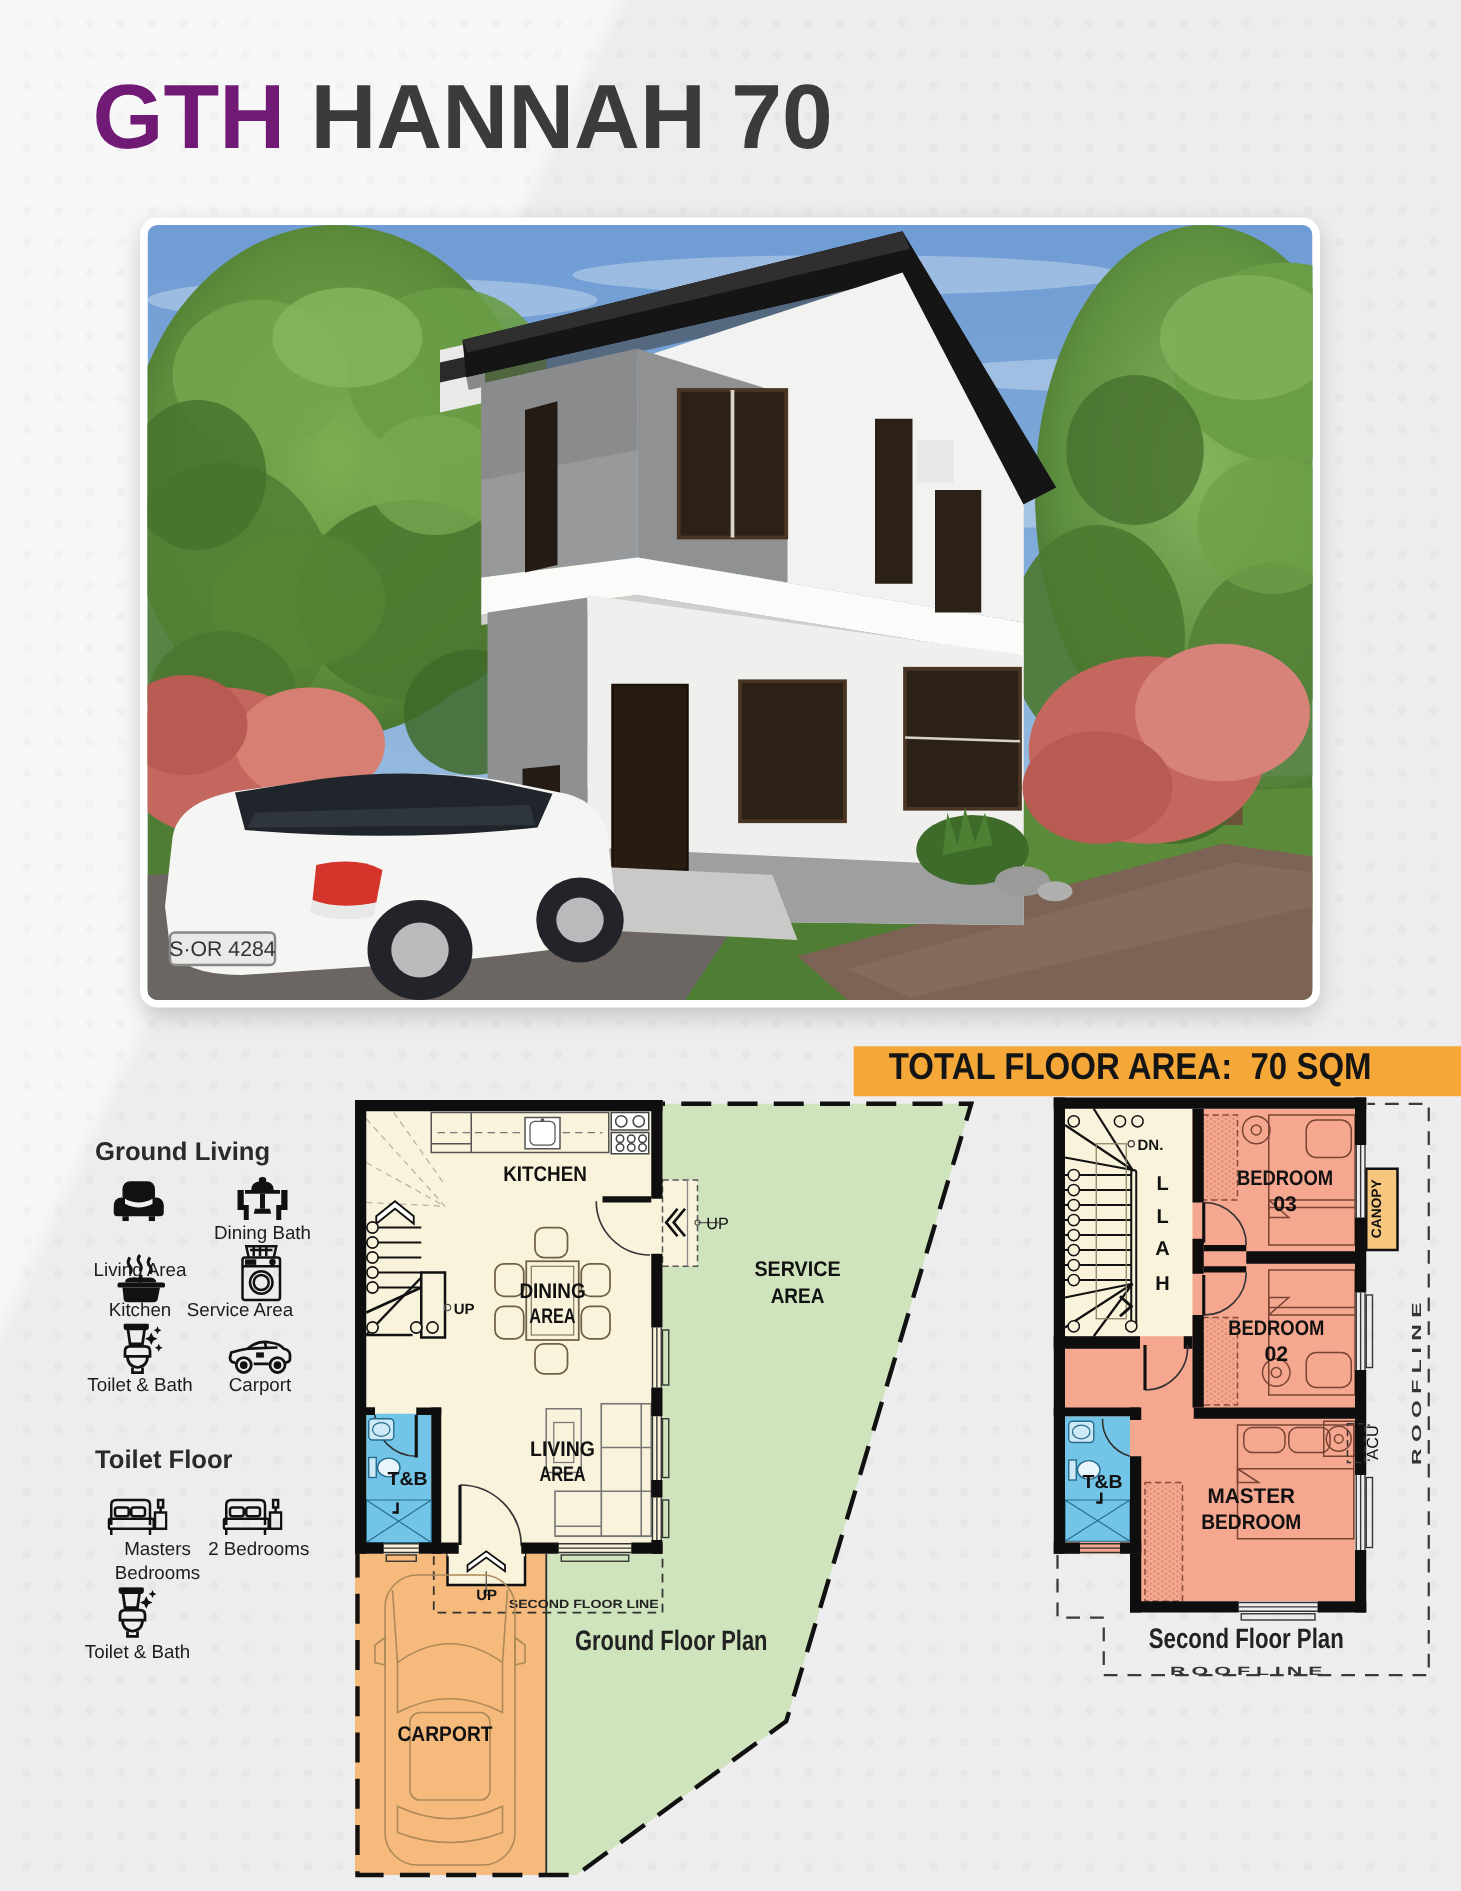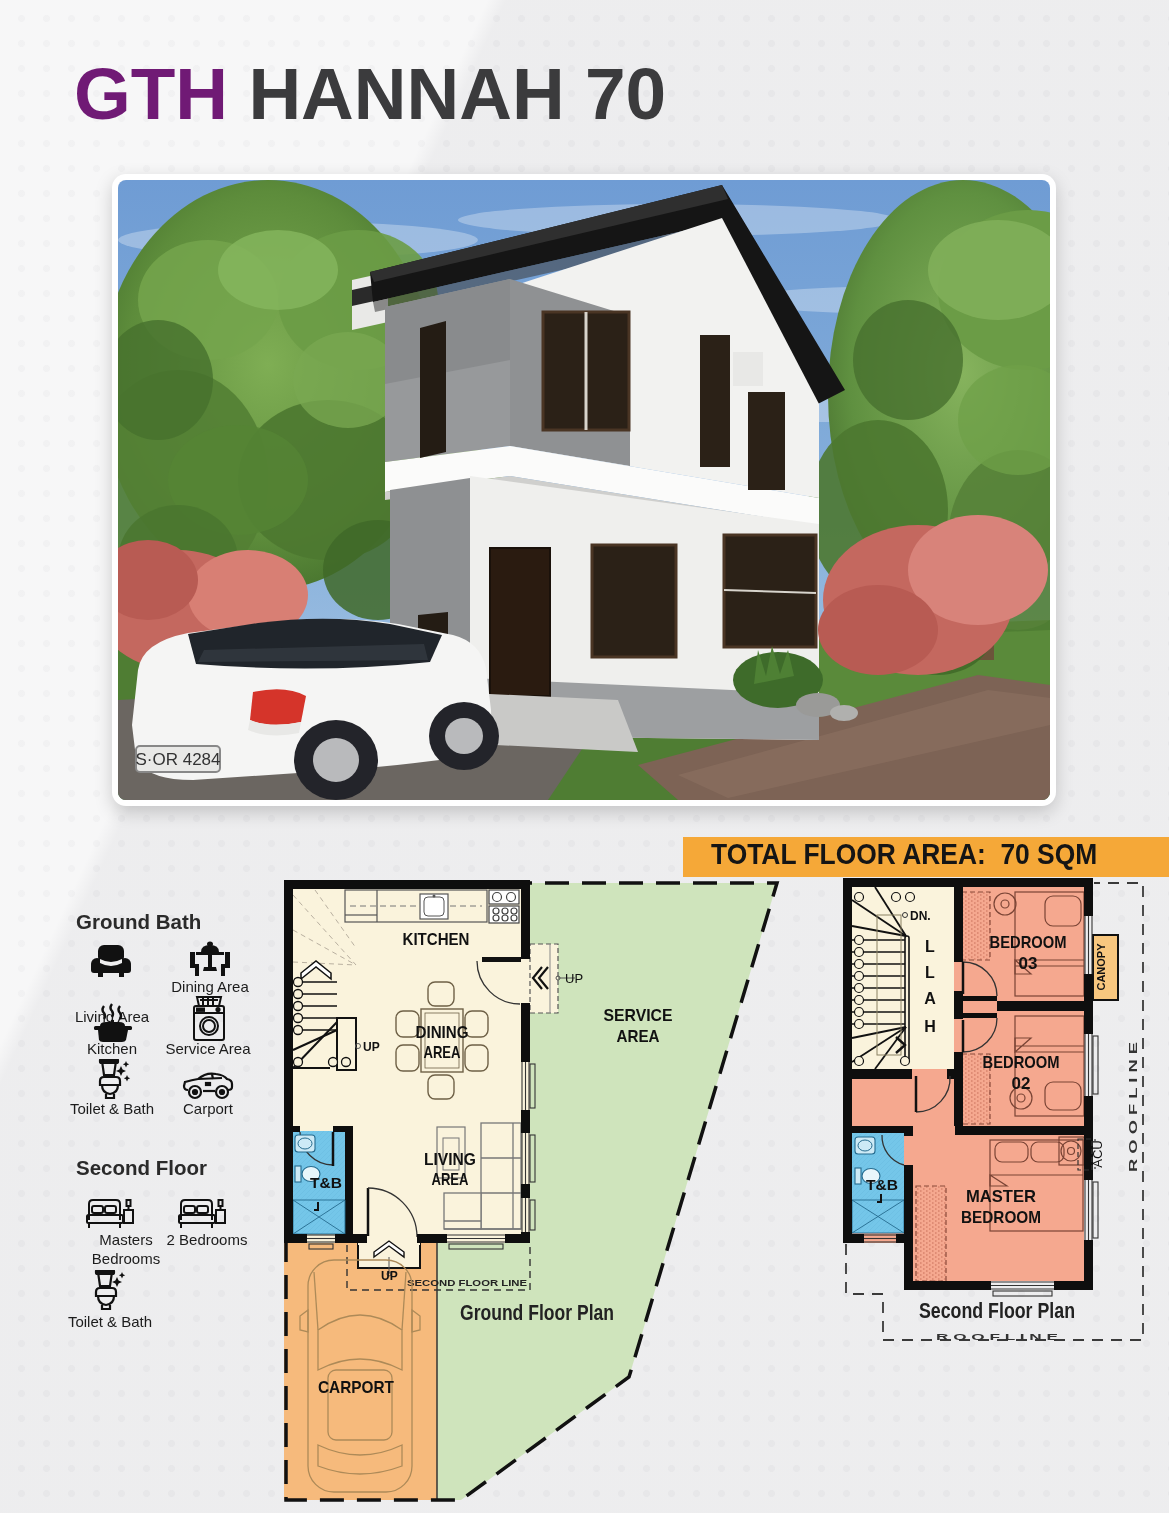--- a/index.html
+++ b/index.html
@@ -162,21 +162,21 @@
 <path d="M135,512 Q168,505 188,516 L183,542 Q152,549 132,540 Z" fill="#d5342a"></path>
 <path d="M132,540 Q152,548 183,542 L181,553 Q152,559 130,550 Z" fill="#e8e8e6"></path>
 <rect x="18" y="566" width="84" height="26" rx="4" fill="#e9e9e7" stroke="#888" stroke-width="2"></rect>
 <text x="60" y="585" font-size="17" text-anchor="middle" fill="#333" font-family="Liberation Sans">S·OR 4284</text>
 </g>
 </svg>
 
 <div class="abs" style="left:683px;top:837px;width:486px;height:40px;background:#F5A838;"></div>
 <div class="abs" style="left:711px;top:837px;font-size:30px;font-weight:bold;color:#151515;transform:scaleX(0.88);transform-origin:0 0;white-space:nowrap;">TOTAL FLOOR AREA:&nbsp; 70 SQM</div>
 
-<div class="abs" style="left:76px;top:910px;font-size:20.5px;font-weight:600;color:#2a2a2a;">Ground Bath</div>
+<div class="abs" style="left:76px;top:910px;font-size:20.5px;font-weight:600;color:#2a2a2a;">Ground Living</div>
 
 <svg class="abs" style="left:90px;top:943px;" width="42" height="34" viewBox="0 0 42 34">
 <rect x="8" y="2" width="26" height="18" rx="6" fill="#111"></rect>
 <circle cx="7" cy="21" r="6" fill="#111"></circle>
     <circle cx="35" cy="21" r="6" fill="#111"></circle>
 <rect x="1" y="20" width="40" height="10" rx="3" fill="#111"></rect>
 <path d="M10,16 Q21,22 32,16 L32,20 Q21,26 10,20 Z" fill="#efeff0"></path>
 <rect x="8" y="30" width="5" height="4" fill="#111"></rect>
     <rect x="29" y="30" width="5" height="4" fill="#111"></rect>
 </svg>
@@ -186,21 +186,21 @@
 <g fill="#111">
 <ellipse cx="24" cy="4" rx="3" ry="2.5"></ellipse>
 <path d="M15,12 Q15,5 24,5 Q33,5 33,12 Z"></path>
 <rect x="10" y="12" width="28" height="3"></rect>
 <rect x="22" y="15" width="4" height="12"></rect>
 <path d="M18,27 L30,27 L31,31 L17,31 Z"></path>
 <path d="M4,12 L9,12 L9,24 L13,24 L13,36 L9,36 L9,28 L4,28 Z"></path>
 <path d="M44,12 L39,12 L39,24 L35,24 L35,36 L39,36 L39,28 L44,28 Z"></path>
 </g>
 </svg>
-<div class="abs" style="left:130px;top:978px;width:160px;text-align:center;font-size:15px;color:#1c1c1c;">Dining Area</div>
+<div class="abs" style="left:130px;top:978px;width:160px;text-align:center;font-size:15px;color:#1c1c1c;">Dining Bath</div>
 
 <svg class="abs" style="left:92px;top:998px;" width="42" height="44" viewBox="0 0 42 44">
 <g fill="#111">
 <path d="M12,8 q-3,4 0,7 q2,3 0,6" stroke="#111" stroke-width="2.4" fill="none"></path>
 <path d="M20,6 q-3,4 0,7 q2,3 0,6" stroke="#111" stroke-width="2.4" fill="none"></path>
 <path d="M28,8 q-3,4 0,7 q2,3 0,6" stroke="#111" stroke-width="2.4" fill="none"></path>
 <rect x="19" y="22" width="3" height="6"></rect>
 <path d="M8,28 Q8,24 14,24 L27,24 Q33,24 33,28 Z"></path>
 <rect x="2" y="28" width="38" height="4" rx="1.5"></rect>
 <path d="M6,32 L36,32 L34,42 Q33,44 30,44 L11,44 Q8,44 7,42 Z"></path>
@@ -216,21 +216,21 @@
       <line x1="16" y1="1" x2="16" y2="9"></line>
       <line x1="21" y1="1" x2="21" y2="9"></line>
 <rect x="2" y="10" width="30" height="34" rx="2"></rect>
 <line x1="2" y1="17" x2="32" y2="17"></line>
 <circle cx="17" cy="30" r="9"></circle>
 <circle cx="17" cy="30" r="6"></circle>
 <rect x="5" y="12.5" width="7" height="2.4" fill="#111"></rect>
 <circle cx="26" cy="13.5" r="1.6" fill="#111"></circle>
 </g>
 </svg>
-<div class="abs" style="left:128px;top:1040px;width:160px;text-align:center;font-size:15px;color:#1c1c1c;">Service Area</div>
+<div class="abs" style="left:112px;top:1040px;width:160px;text-align:center;font-size:15px;color:#1c1c1c;">Service Area</div>
 
 <svg class="abs" style="left:94px;top:1059px;" width="38" height="42" viewBox="0 0 38 42">
 <g fill="none" stroke="#111" stroke-width="2.2">
 <path d="M8,2 L22,2 L20,16 L10,16 Z"></path>
 <rect x="6" y="0" width="18" height="4" rx="1.5" fill="#111"></rect>
 <path d="M6,22 Q6,18 10,18 L22,18 Q26,18 26,22 L26,26 L6,26 Z"></path>
 <path d="M8,26 Q8,34 16,35 Q24,34 24,26"></path>
 <path d="M12,35 L12,39 L20,39 L20,35"></path>
 <path d="M27,7 l1.6,3.4 l3.4,1.6 l-3.4,1.6 l-1.6,3.4 l-1.6,-3.4 l-3.4,-1.6 l3.4,-1.6 Z" fill="#111" stroke="none"></path>
 <path d="M32,2 l1,2.2 l2.2,1 l-2.2,1 l-1,2.2 l-1,-2.2 l-2.2,-1 l2.2,-1 Z" fill="#111" stroke="none"></path>
@@ -247,21 +247,21 @@
 <circle cx="13" cy="22" r="6"></circle>
       <circle cx="13" cy="22" r="2" fill="#111"></circle>
 <circle cx="40" cy="22" r="6"></circle>
       <circle cx="40" cy="22" r="2" fill="#111"></circle>
 <line x1="21" y1="21" x2="33" y2="21"></line>
 <rect x="24" y="13" width="4" height="2" fill="#111"></rect>
 </g>
 </svg>
 <div class="abs" style="left:128px;top:1100px;width:160px;text-align:center;font-size:15px;color:#1c1c1c;">Carport</div>
 
-<div class="abs" style="left:76px;top:1156px;font-size:20.5px;font-weight:600;color:#2a2a2a;">Second Floor</div>
+<div class="abs" style="left:76px;top:1156px;font-size:20.5px;font-weight:600;color:#2a2a2a;">Toilet Floor</div>
 
 <svg class="abs" style="left:86px;top:1196px;" width="48" height="36" viewBox="0 0 48 36">
 <g fill="none" stroke="#111" stroke-width="2">
 <path d="M3,24 L3,8 Q3,4 7,4 L30,4 Q34,4 34,8 L34,24"></path>
 <rect x="6" y="10" width="11" height="7" rx="2"></rect>
 <rect x="19" y="10" width="11" height="7" rx="2"></rect>
 <rect x="1" y="19" width="36" height="8" rx="1.5"></rect>
 <line x1="3" y1="27" x2="3" y2="32"></line>
       <line x1="34" y1="27" x2="34" y2="32"></line>
 <rect x="38" y="14" width="9" height="13"></rect>

